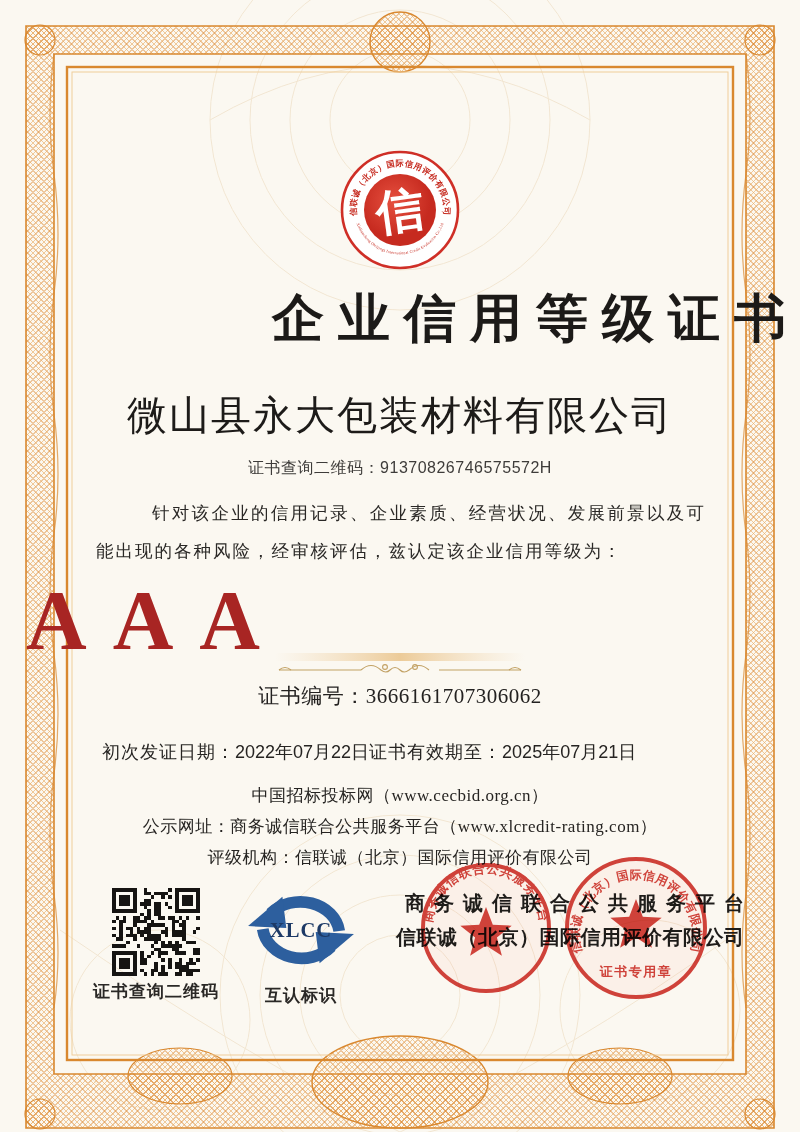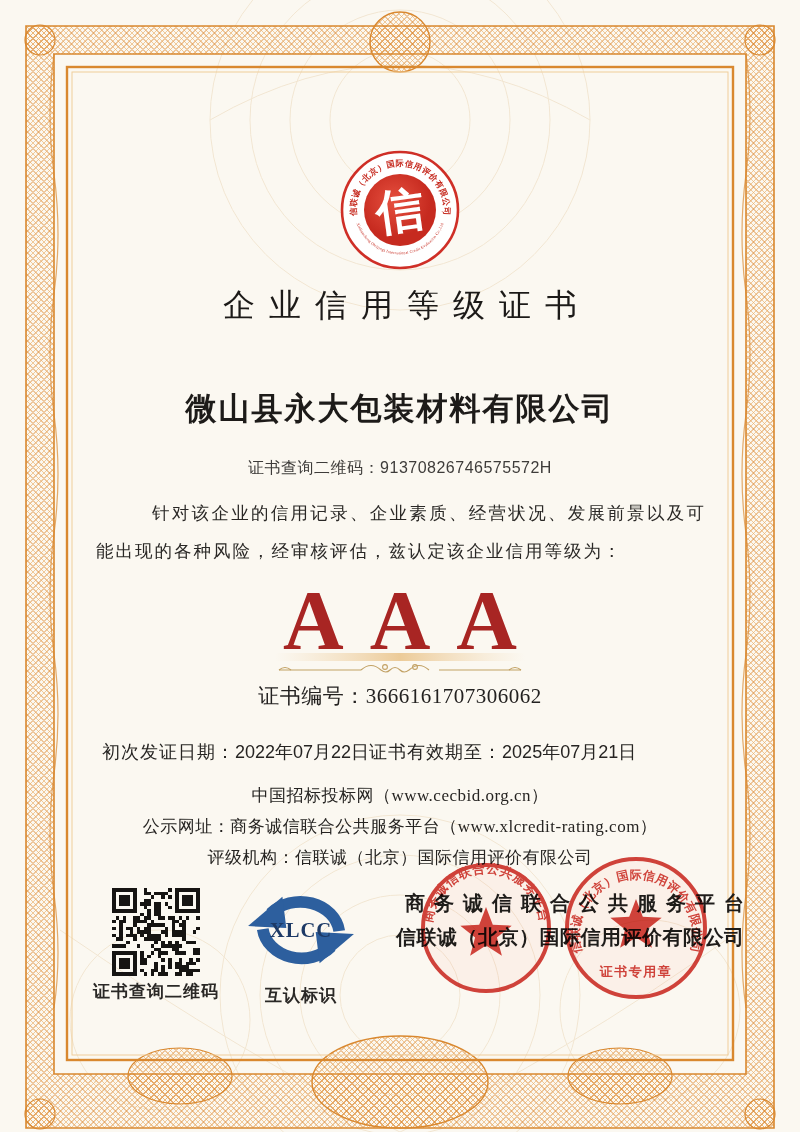--- a/index.html
+++ b/index.html
@@ -10,41 +10,41 @@
     color:#242220;
   }
   .abs{position:absolute;}
   svg{display:block;}
 
   
   .issuer-logo{left:340px;top:150px;width:120px;height:120px;}
 
   
   .cert-title{
-    left:0;right:0;top:284px;text-align:center;
-    font-size:32px;font-weight:normal;letter-spacing:14px;color:#1c1a18;
+    left:0;right:0;top:284px;text-align:right;
+    font-size:52px;font-weight:bold;letter-spacing:14px;color:#1c1a18;
     text-indent:14px;
   }
   .company-name{
     left:0;right:0;top:388px;text-align:center;
     font-family:"Liberation Sans","DejaVu Sans",sans-serif;
-    font-size:31px;font-weight:bold;letter-spacing:2px;color:#1d1b19;
+    font-size:40px;font-weight:normal;letter-spacing:2px;color:#1d1b19;
   }
   .credit-code{
     left:0;right:0;top:458px;text-align:center;
     font-family:"Liberation Sans","DejaVu Sans",sans-serif;
     font-size:16px;color:#3e3c3a;letter-spacing:.5px;
   }
   .statement{
     left:96px;top:494px;width:610px;
     font-size:17.5px;line-height:38px;letter-spacing:2px;
     text-indent:3.2em;text-align:justify;color:#2a2826;
   }
   .rating{
-    left:0;right:0;top:572px;text-align:center;
+    left:0;right:0;top:572px;
     font-size:84px;font-weight:bold;letter-spacing:26px;text-indent:26px;
     color:#a82523;
   }
   .divider{left:275px;top:650px;width:250px;height:28px;}
   .cert-no{
     left:0;right:0;top:682px;text-align:center;
     font-family:Liberation Serif, serif;
     font-size:21px;color:#232120;letter-spacing:.5px;
   }
   .dates-row{

